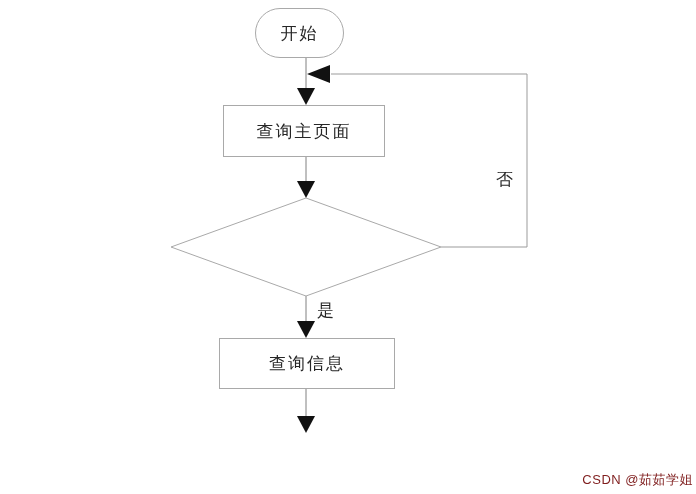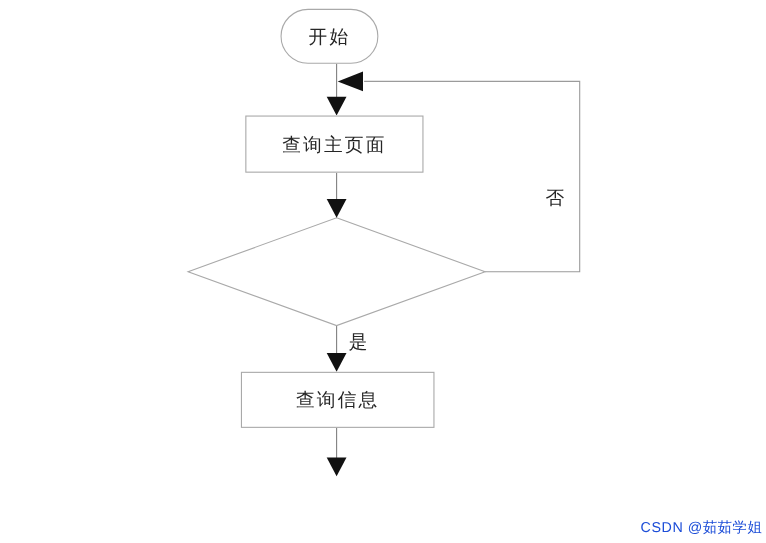--- a/index.html
+++ b/index.html
@@ -44,21 +44,21 @@
   .edge-label {
     position: absolute;
     color: #262626;
     font-size: 17px;
     white-space: nowrap;
   }
   .watermark {
     position: absolute;
     right: 3px;
     top: 471px;
-    color: #1d4ed8;
+    color: #7f1d1d;
     font-size: 13px;
     font-family: "Liberation Sans", "DejaVu Sans", sans-serif;
     letter-spacing: 0.5px;
     white-space: nowrap;
     text-align: right;
   }
   
   .n-start  { left: 255px; top: 8px;   width: 89px;  height: 50px; }
   .n-rect1  { left: 223px; top: 105px; width: 162px; height: 52px; }
   .n-dec    { left: 171px; top: 198px; width: 270px; height: 98px; }

